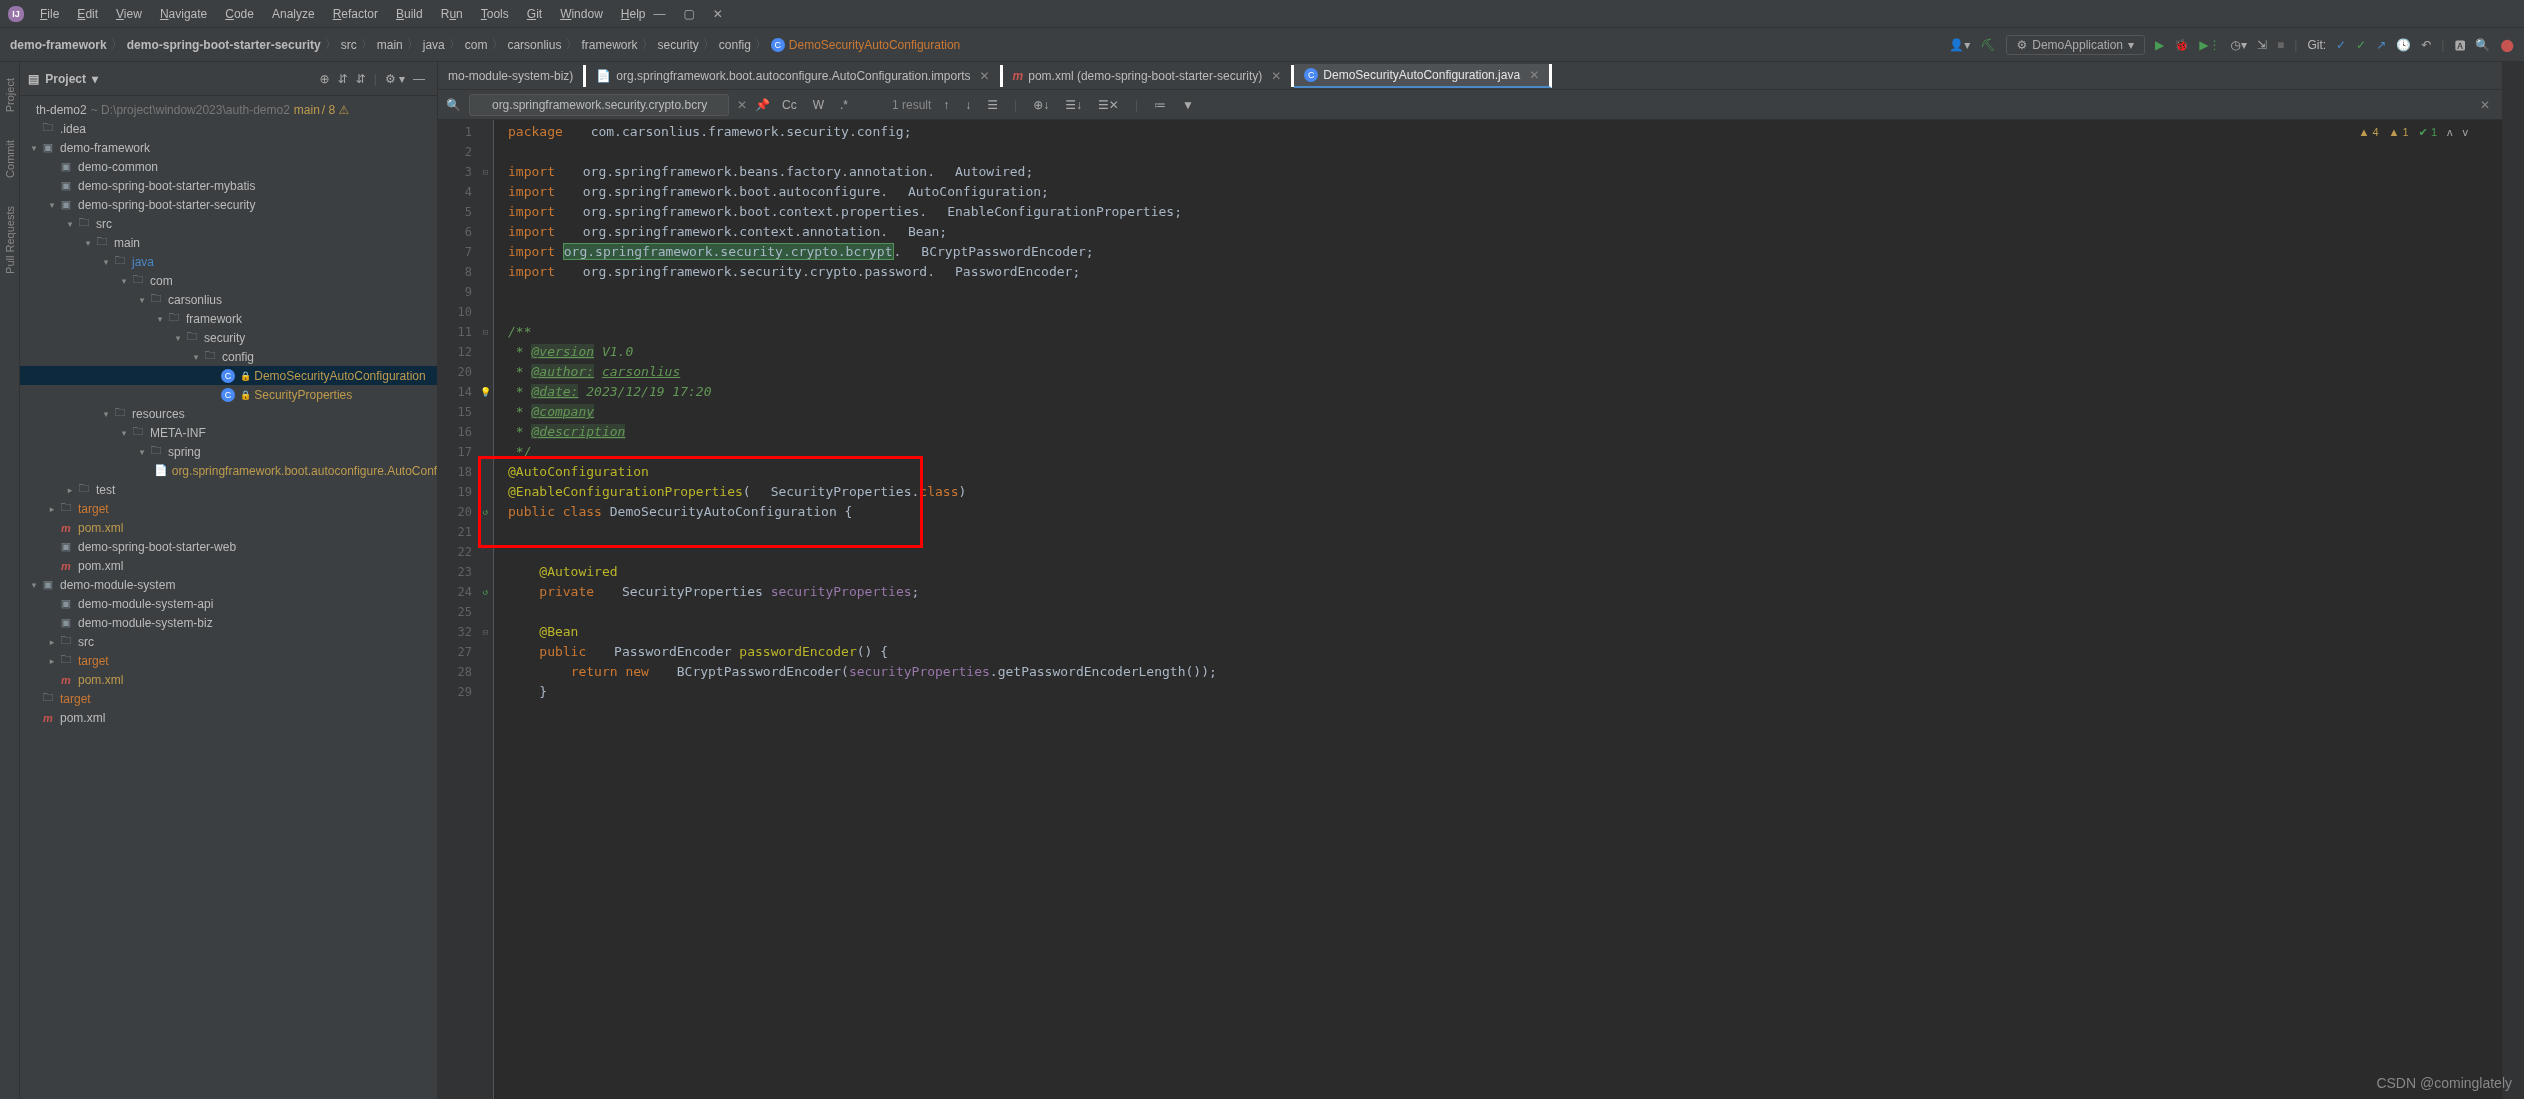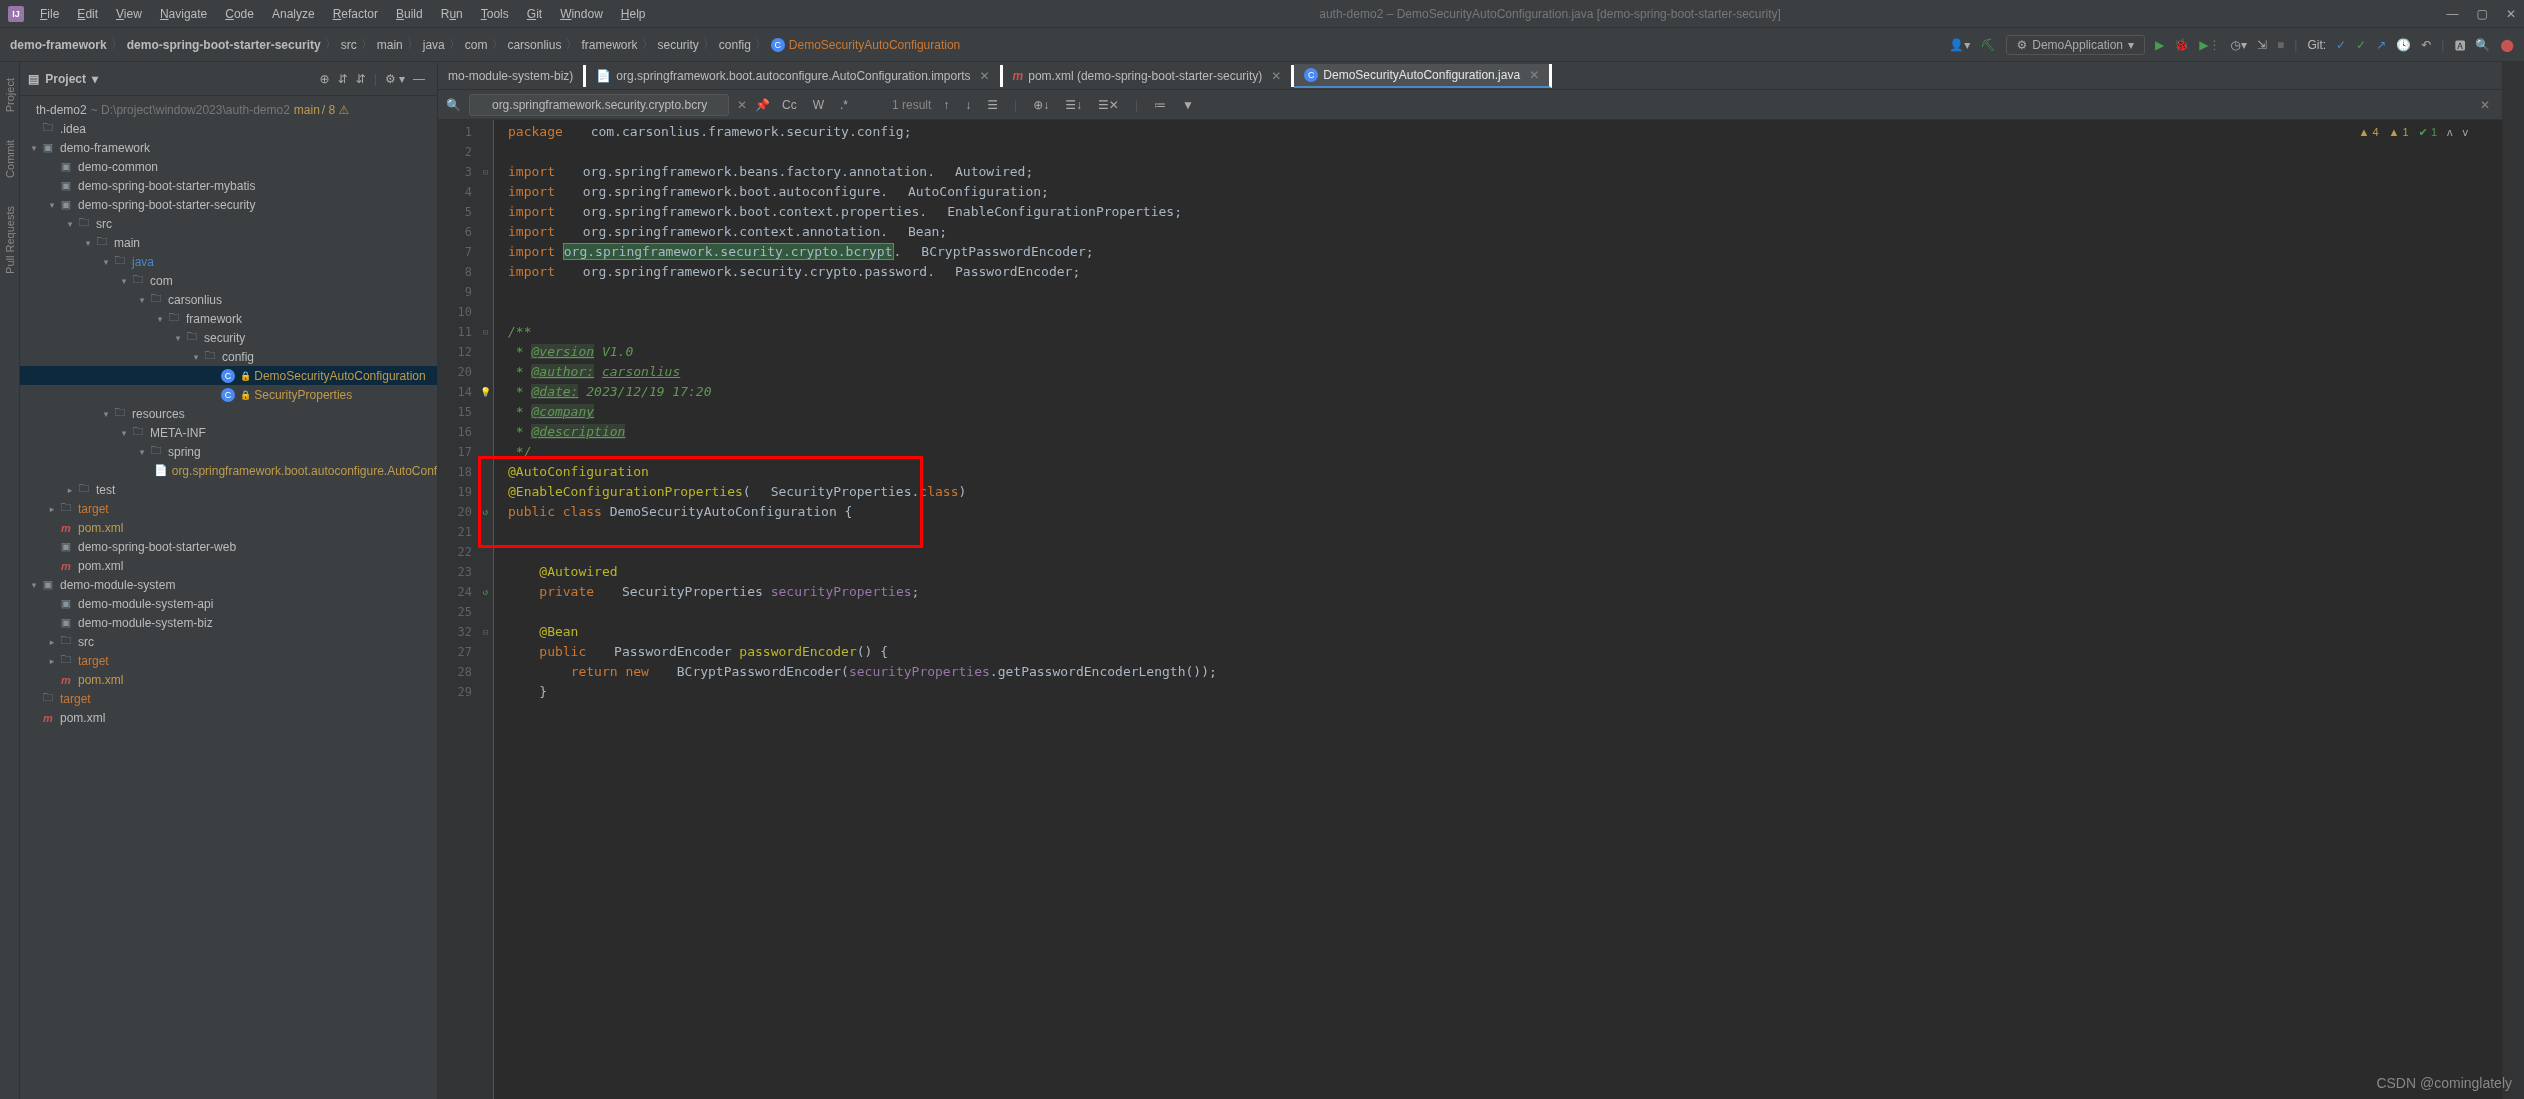--- a/index.html
+++ b/index.html
@@ -1,18 +1,18 @@
 <!DOCTYPE html>
 <html><head>
 <meta charset="utf-8">
 <style>
 *{margin:0;padding:0;box-sizing:border-box;}
 body{background:#2b2b2b;color:#a9b7c6;font-family:"Segoe UI",sans-serif;font-size:12px;overflow:hidden;}
 .titlebar{height:28px;background:#3c3f41;display:flex;align-items:center;padding:0 8px;border-bottom:1px solid #323232;}
-.titlebar .appicon{width:16px;height:16px;background:#9876aa;border-radius:2px;margin-right:8px;display:flex;align-items:center;justify-content:center;font-size:9px;color:white;font-weight:bold;}
+.titlebar .appicon{width:16px;height:16px;background:#9876aa;border-radius:7px;margin-right:8px;display:flex;align-items:center;justify-content:center;font-size:9px;color:white;font-weight:bold;}
 .menubar{display:flex;gap:2px;}
 .menuitem{padding:3px 8px;color:#bbb;cursor:pointer;}
 .menuitem u{text-decoration:underline;}
 .titlebar .wintitle{flex:1;text-align:center;color:#777;font-size:12px;}
 .winbuttons{display:flex;gap:18px;color:#aaa;}
 .navbar{height:34px;background:#3c3f41;display:flex;align-items:center;padding:0 10px;border-bottom:1px solid #323232;}
 .breadcrumb{display:flex;align-items:center;gap:4px;color:#bbb;font-size:12px;flex:1;}
 .bc-item{color:#bbb;}
 .bc-sep{color:#666;}
 .bc-file{color:#bbb;display:flex;align-items:center;gap:4px;}
@@ -84,21 +84,20 @@
     <span class="menuitem"><u>C</u>ode</span>
     <span class="menuitem">Analyze</span>
     <span class="menuitem"><u>R</u>efactor</span>
     <span class="menuitem"><u>B</u>uild</span>
     <span class="menuitem">R<u>u</u>n</span>
     <span class="menuitem"><u>T</u>ools</span>
     <span class="menuitem"><u>G</u>it</span>
     <span class="menuitem"><u>W</u>indow</span>
     <span class="menuitem"><u>H</u>elp</span>
   </div>
-  <div class="wintitle">auth-demo2 – DemoSecurityAutoConfiguration.java [demo-spring-boot-starter-security]</div>
   <div class="winbuttons">
     <span>—</span>
     <span>▢</span>
     <span>✕</span>
   </div>
 </div>
 
 <div class="navbar">
   <div class="breadcrumb" id="breadcrumb">
       <span class="bc-item" style="font-weight: bold;">demo-framework</span>

